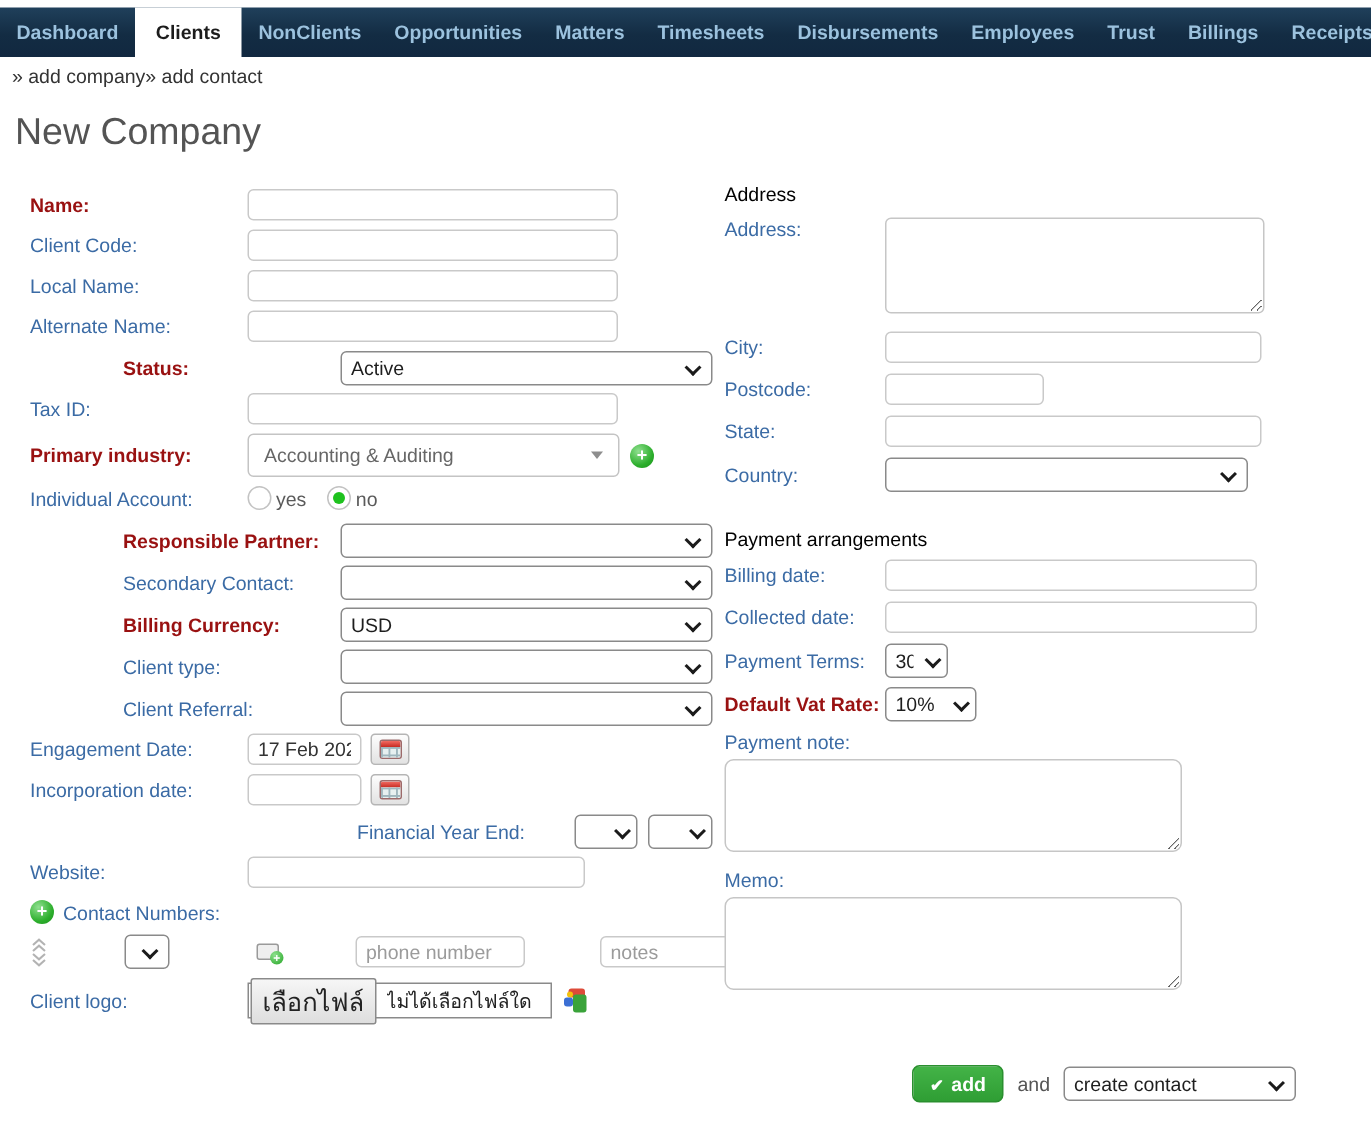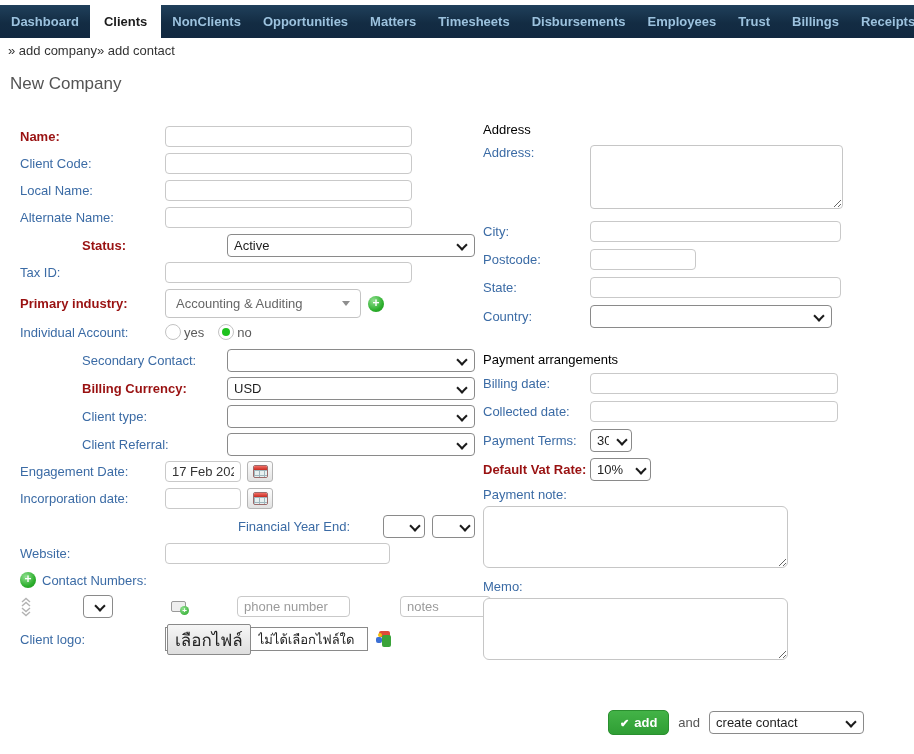--- a/index.html
+++ b/index.html
@@ -17,21 +17,21 @@
   .nav-tab {
     color:#9cc2de; font-weight:bold; line-height:33px; padding:0 11px;
     cursor:pointer; white-space:nowrap; text-decoration:none;
   }
   .nav-tab.active { background:#ffffff; color:#1c1c1c; padding:0 14px; }
   .nav-fill { flex:1; }
   
   .breadcrumbs { position:absolute; top:43px; left:8px; display:flex; color:#333; }
   .breadcrumbs a { color:#333; text-decoration:none; cursor:pointer; }
   
-  .title { position:absolute; top:74px; left:10px; font-size:17px; color:#545454; }
+  .title { position:absolute; top:74px; left:10px; font-size:25px; color:#545454; }
   
   .col-left  { position:absolute; left:20px;  top:126px; width:455px; }
   .col-right { position:absolute; left:483px; top:122px; width:425px; }
   .row { display:flex; align-items:center; margin-bottom:6px; }
   .row.top { align-items:flex-start; }
   .col-left  .row > label { width:145px; flex:none; color:#3b6ba5; }
   .col-right .row > label { width:107px; flex:none; color:#3b6ba5; }
   label.req { color:#991111 !important; font-weight:bold; }
   .section-h { color:#000000; font-weight:normal; margin-bottom:8px; }
   
@@ -55,21 +55,21 @@
     content:''; position:absolute; right:9px; top:7px; width:6px; height:6px;
     border-right:2px solid #1b1b1b; border-bottom:2px solid #1b1b1b;
     transform:rotate(45deg); pointer-events:none;
   }
   .sel-main{width:248px}.sel-sm{width:42px}.sel-sm2{width:43px}
   .sel-terms{width:42px}.sel-vat{width:61px}.sel-type{width:141px}
   .sel-country{width:242px}.sel-cc{width:155px}
   .sel-sm::after,.sel-sm2::after,.sel-terms::after,.sel-vat::after{right:6px;}
   
   .combo {
-    width:196px; height:29px; border:1px solid #c4c4c4; border-radius:4px;
+    width:248px; height:29px; border:1px solid #c4c4c4; border-radius:4px;
     display:flex; align-items:center; padding:0 10px; color:#666; background:#fff; cursor:pointer;gap:31px;
   }
   .combo .caret {
     margin-left:auto; width:0; height:0;
     border-left:4px solid transparent; border-right:4px solid transparent;
     border-top:5px solid #8e8e8e;
   }
   
   .radio {
     width:16px; height:16px; border:1px solid #c3c3c3; border-radius:50%;
@@ -230,20 +230,26 @@
     </div>
 
     <div class="row radio-row">
       <label>Individual Account:</label>
       <span class="radio"></span>
       <span class="radio-label">yes</span>
       <span class="radio checked"></span>
       <span class="radio-label">no</span>
     </div>
 
+    <div class="row sel-row">
+      <label class="req">Responsible Partner:</label>
+      <span class="selwrap sel-main">
+        <select><option selected=""></option></select>
+      </span>
+    </div>
 
     <div class="row sel-row">
       <label>Secondary Contact:</label>
       <span class="selwrap sel-main">
         <select><option selected=""></option></select>
       </span>
     </div>
 
     <div class="row sel-row">
       <label class="req">Billing Currency:</label>

